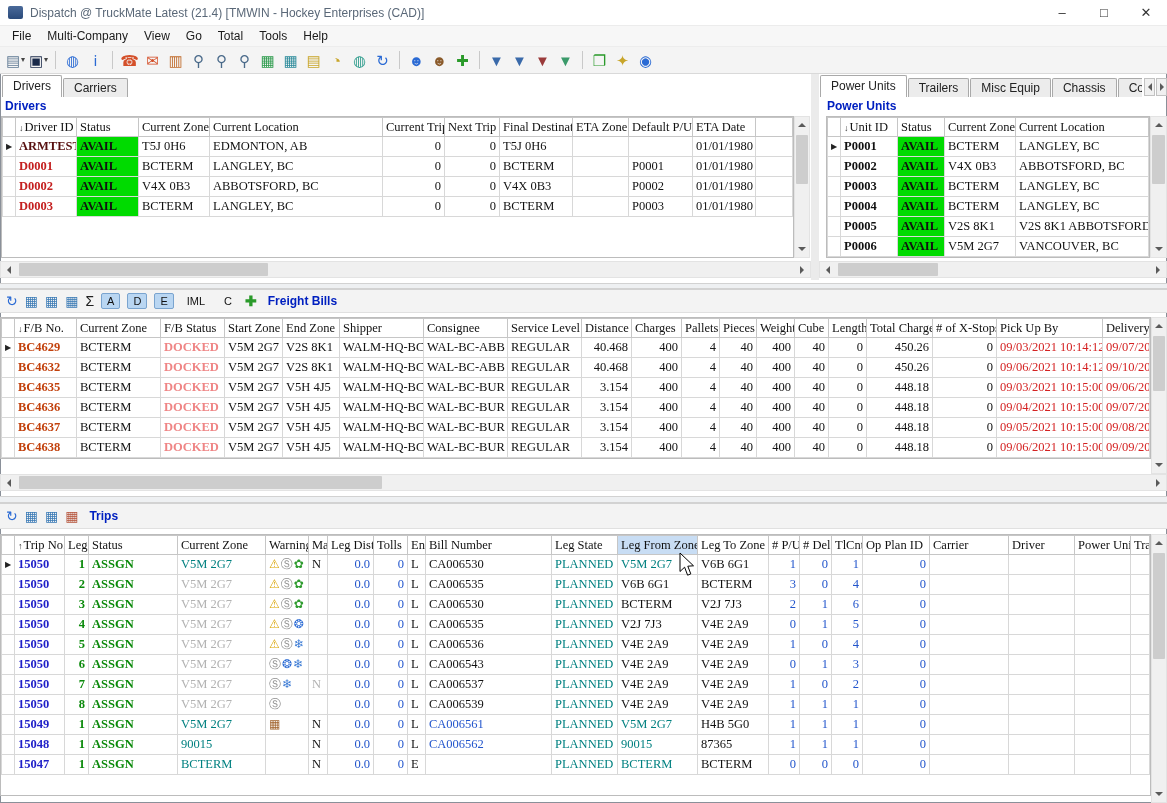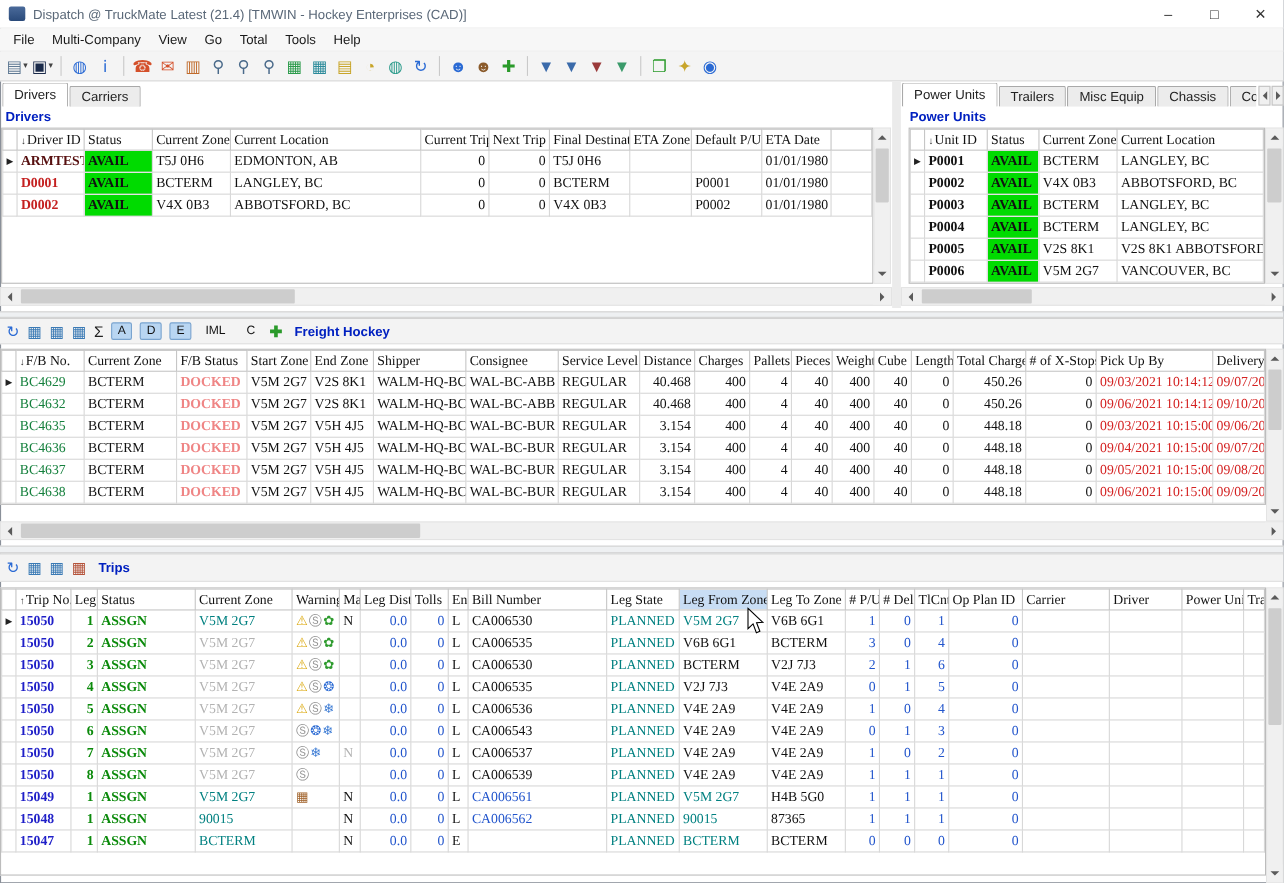--- a/index.html
+++ b/index.html
@@ -37,21 +37,21 @@
   th,td{border:1px solid #d8d8d8;height:20px;padding:0 3px;font-family:"Liberation Serif",serif;font-size:12.5px;color:#111;white-space:nowrap;overflow:hidden;text-align:left;font-weight:normal}
   thead th{height:19px;background:#fff;border-color:#c6c6c6}
   th.hl{background:#c8ddf4}
   .sort{font-size:9px;margin-right:1px;color:#333}
   td.mk,th.mk{width:13px;padding:0;text-align:center;font-size:8px;color:#222;background:#fff}
 
   .id-red{color:#c42020;font-weight:bold}
   .id-dark{color:#571010;font-weight:bold}
   .bold{font-weight:bold}
   .st{background:#00db00;font-weight:bold}
-  .fbno{color:#15803d;font-weight:normal}
+  .fbno{color:#c2410c;font-weight:bold}
   .docked{color:#ef8585;font-weight:bold}
   .red{color:#d42222}
   .tripno{color:#1f1fc8;font-weight:bold}
   .grn{color:#0b8a0b;font-weight:bold}
   .teal{color:#008080}
   .gray{color:#b2b2b2}
   .blue{color:#2255cc}
   .numblue{color:#2255cc}
   .wicon{font-size:12px;margin-right:1px}
 
@@ -279,20 +279,34 @@
           <td class="" style="text-align:left">V4X 0B3</td>
           <td class="" style="text-align:left">ABBOTSFORD, BC</td>
           <td class="" style="text-align:right">0</td>
           <td class="" style="text-align:right">0</td>
           <td class="" style="text-align:left">V4X 0B3</td>
           <td class="" style="text-align:left"></td>
           <td class="" style="text-align:left">P0002</td>
           <td class="" style="text-align:left">01/01/1980</td>
           <td></td>
         </tr>
+        <tr>
+          <td class="mk"></td>
+          <td class="id-red" style="text-align:left">D0003</td>
+          <td class="st" style="text-align:left">AVAIL</td>
+          <td class="" style="text-align:left">BCTERM</td>
+          <td class="" style="text-align:left">LANGLEY, BC</td>
+          <td class="" style="text-align:right">0</td>
+          <td class="" style="text-align:right">0</td>
+          <td class="" style="text-align:left">BCTERM</td>
+          <td class="" style="text-align:left"></td>
+          <td class="" style="text-align:left">P0003</td>
+          <td class="" style="text-align:left">01/01/1980</td>
+          <td></td>
+        </tr>
       </tbody>
     </table>
 </div>
 <div class="sb v" style="left:794px;top:116px;height:142px">
   <span class="sb-btn">
       <span class="tri u"></span>
     </span>
   <span class="sb-track">
       <span class="sb-thumb"></span>
     </span>
@@ -409,21 +423,21 @@
     <span class="ico" style="color:#3a7ab5">▦</span>
     <span class="ico" style="color:#3a7ab5">▦</span>
     <span class="ico" style="color:#3a7ab5">▦</span>
     <span class="ico" style="color:#202020">Σ</span>
     <span class="fb-filter active">A</span>
     <span class="fb-filter active">D</span>
     <span class="fb-filter active">E</span>
     <span class="fb-filter">IML</span>
     <span class="fb-filter">C</span>
     <span class="ico" style="color:#2a9a2a;font-weight:bold">✚</span>
-    <span class="sec-title">Freight Hockey</span>
+    <span class="sec-title">Freight Bills</span>
   </div>
 <div class="grid-wrap" style="left:0;top:317px;width:1151px;height:142px">
   <table id="fb-table" style="width:1149px">
       <colgroup>
         <col style="width:13px">
         <col style="width:62px">
         <col style="width:84px">
         <col style="width:64px">
         <col style="width:58px">
         <col style="width:57px">

